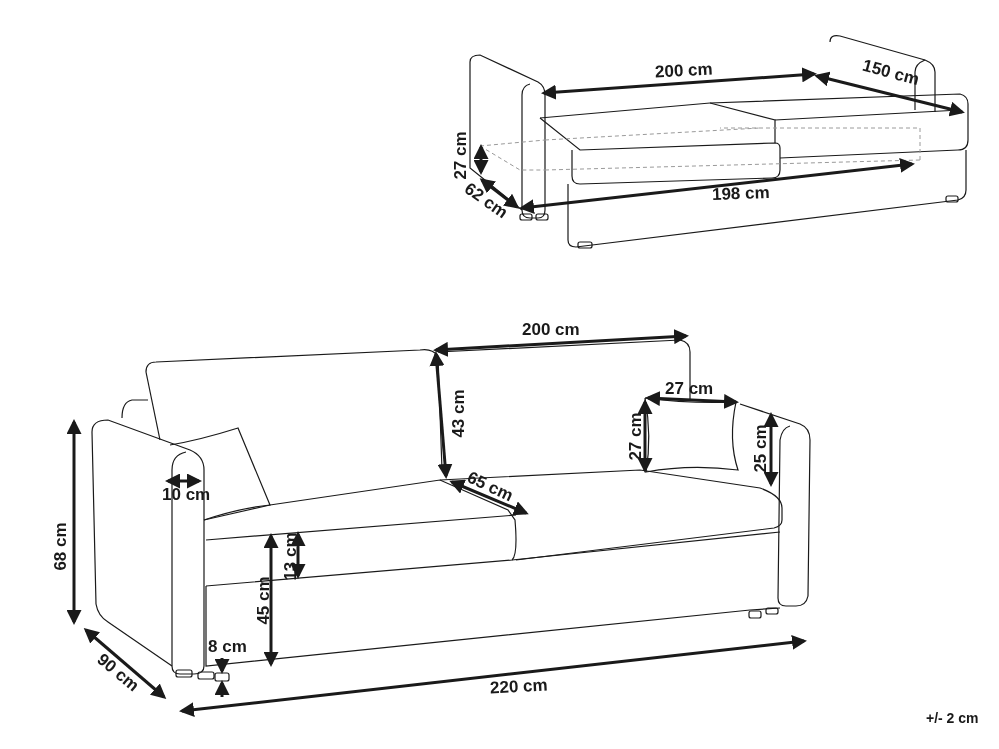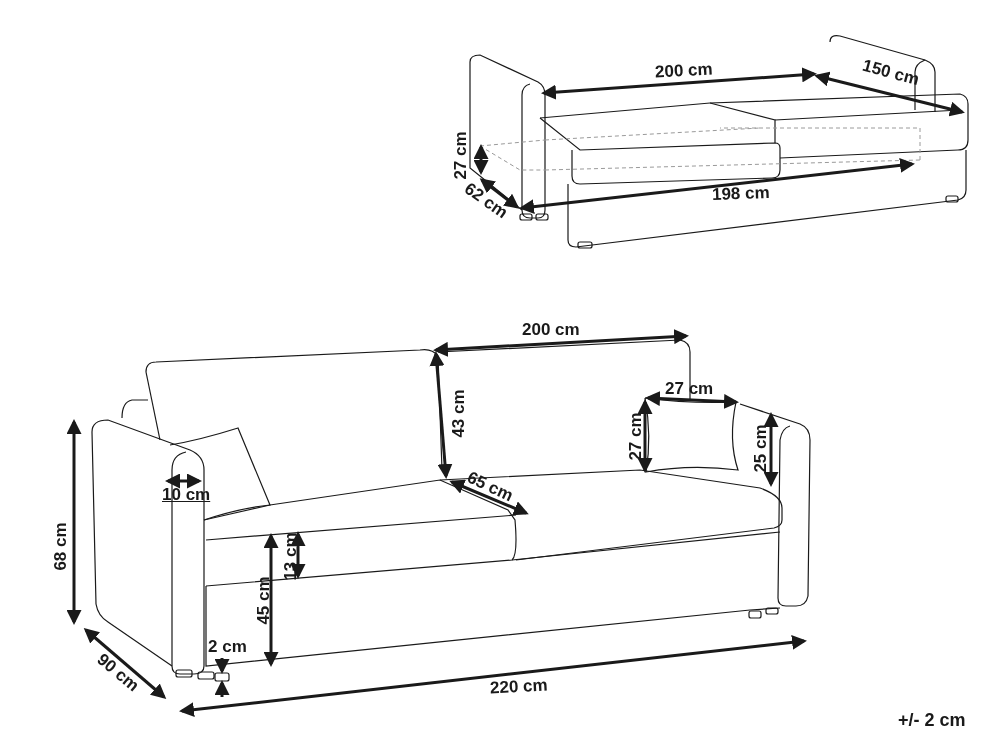--- a/index.html
+++ b/index.html
@@ -1,21 +1,21 @@
 <!DOCTYPE html>
 <html><head>
 <meta charset="utf-8">
 <style>
   html, body { margin: 0; padding: 0; background: #ffffff; }
   body { width: 999px; height: 749px; position: relative; overflow: hidden;
          font-family: "Liberation Sans", "DejaVu Sans", sans-serif; }
   #canvas { position: absolute; left: 0; top: 0; width: 999px; height: 749px; }
   .lbl { position: absolute; font-weight: bold; font-size: 17px; color: #1a1a1a;
          white-space: nowrap; transform-origin: center center; line-height: 1; }
-  .note { position: absolute; font-weight: bold; font-size: 18px; color: #1a1a1a; }
+  .note { position: absolute; font-weight: bold; font-size: 14px; color: #1a1a1a; margin-left: 28px; }
 </style>
 </head>
 <body>
 
 <svg id="canvas" viewBox="0 0 999 749" xmlns="http://www.w3.org/2000/svg">
   <defs>
     <marker id="ah" viewBox="0 0 10 10" refX="8" refY="5" markerWidth="5" markerHeight="5" orient="auto-start-reverse">
       <path d="M0,0 L10,5 L0,10 z" fill="#1a1a1a"></path>
     </marker>
   </defs>
@@ -112,21 +112,21 @@
 <div class="lbl" style="left:712px;top:185px;transform:rotate(-2deg);">198 cm</div>
 <div class="lbl" style="left:436px;top:147px;transform:rotate(-90deg);">27 cm</div>
 <div class="lbl" style="left:462px;top:192px;transform:rotate(35deg);">62 cm</div>
 
 <div class="lbl" style="left:522px;top:321px;">200 cm</div>
 <div class="lbl" style="left:434px;top:405px;transform:rotate(-90deg);">43 cm</div>
 <div class="lbl" style="left:466px;top:478px;transform:rotate(25deg);">65 cm</div>
 <div class="lbl" style="left:665px;top:380px;">27 cm</div>
 <div class="lbl" style="left:611px;top:428px;transform:rotate(-90deg);">27 cm</div>
 <div class="lbl" style="left:736px;top:440px;transform:rotate(-90deg);">25 cm</div>
-<div class="lbl" style="left:162px;top:486px;text-decoration:underline;">10 cm</div>
+<div class="lbl" style="left:162px;top:486px;">10 cm</div>
 <div class="lbl" style="left:36px;top:538px;transform:rotate(-90deg);">68 cm</div>
 <div class="lbl" style="left:266px;top:548px;transform:rotate(-90deg);">13 cm</div>
 <div class="lbl" style="left:239px;top:592px;transform:rotate(-90deg);">45 cm</div>
-<div class="lbl" style="left:208px;top:638px;">2 cm</div>
+<div class="lbl" style="left:208px;top:638px;">8 cm</div>
 <div class="lbl" style="left:94px;top:664px;transform:rotate(40deg);">90 cm</div>
 <div class="lbl" style="left:490px;top:678px;transform:rotate(-3deg);">220 cm</div>
 
 <div class="note" style="left:898px;top:710px;">+/- 2 cm</div>
 
 </body></html>

